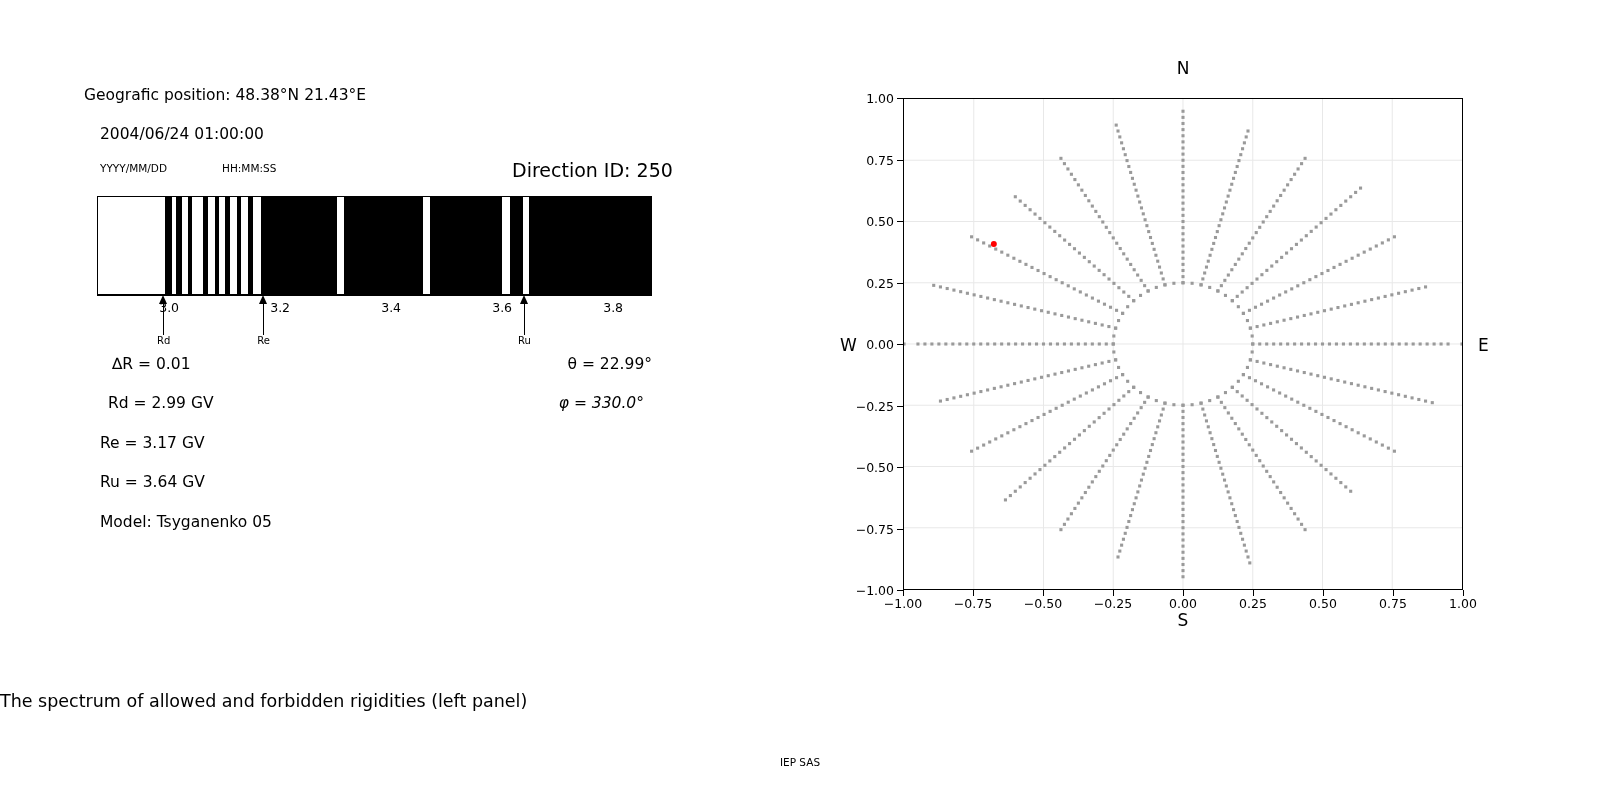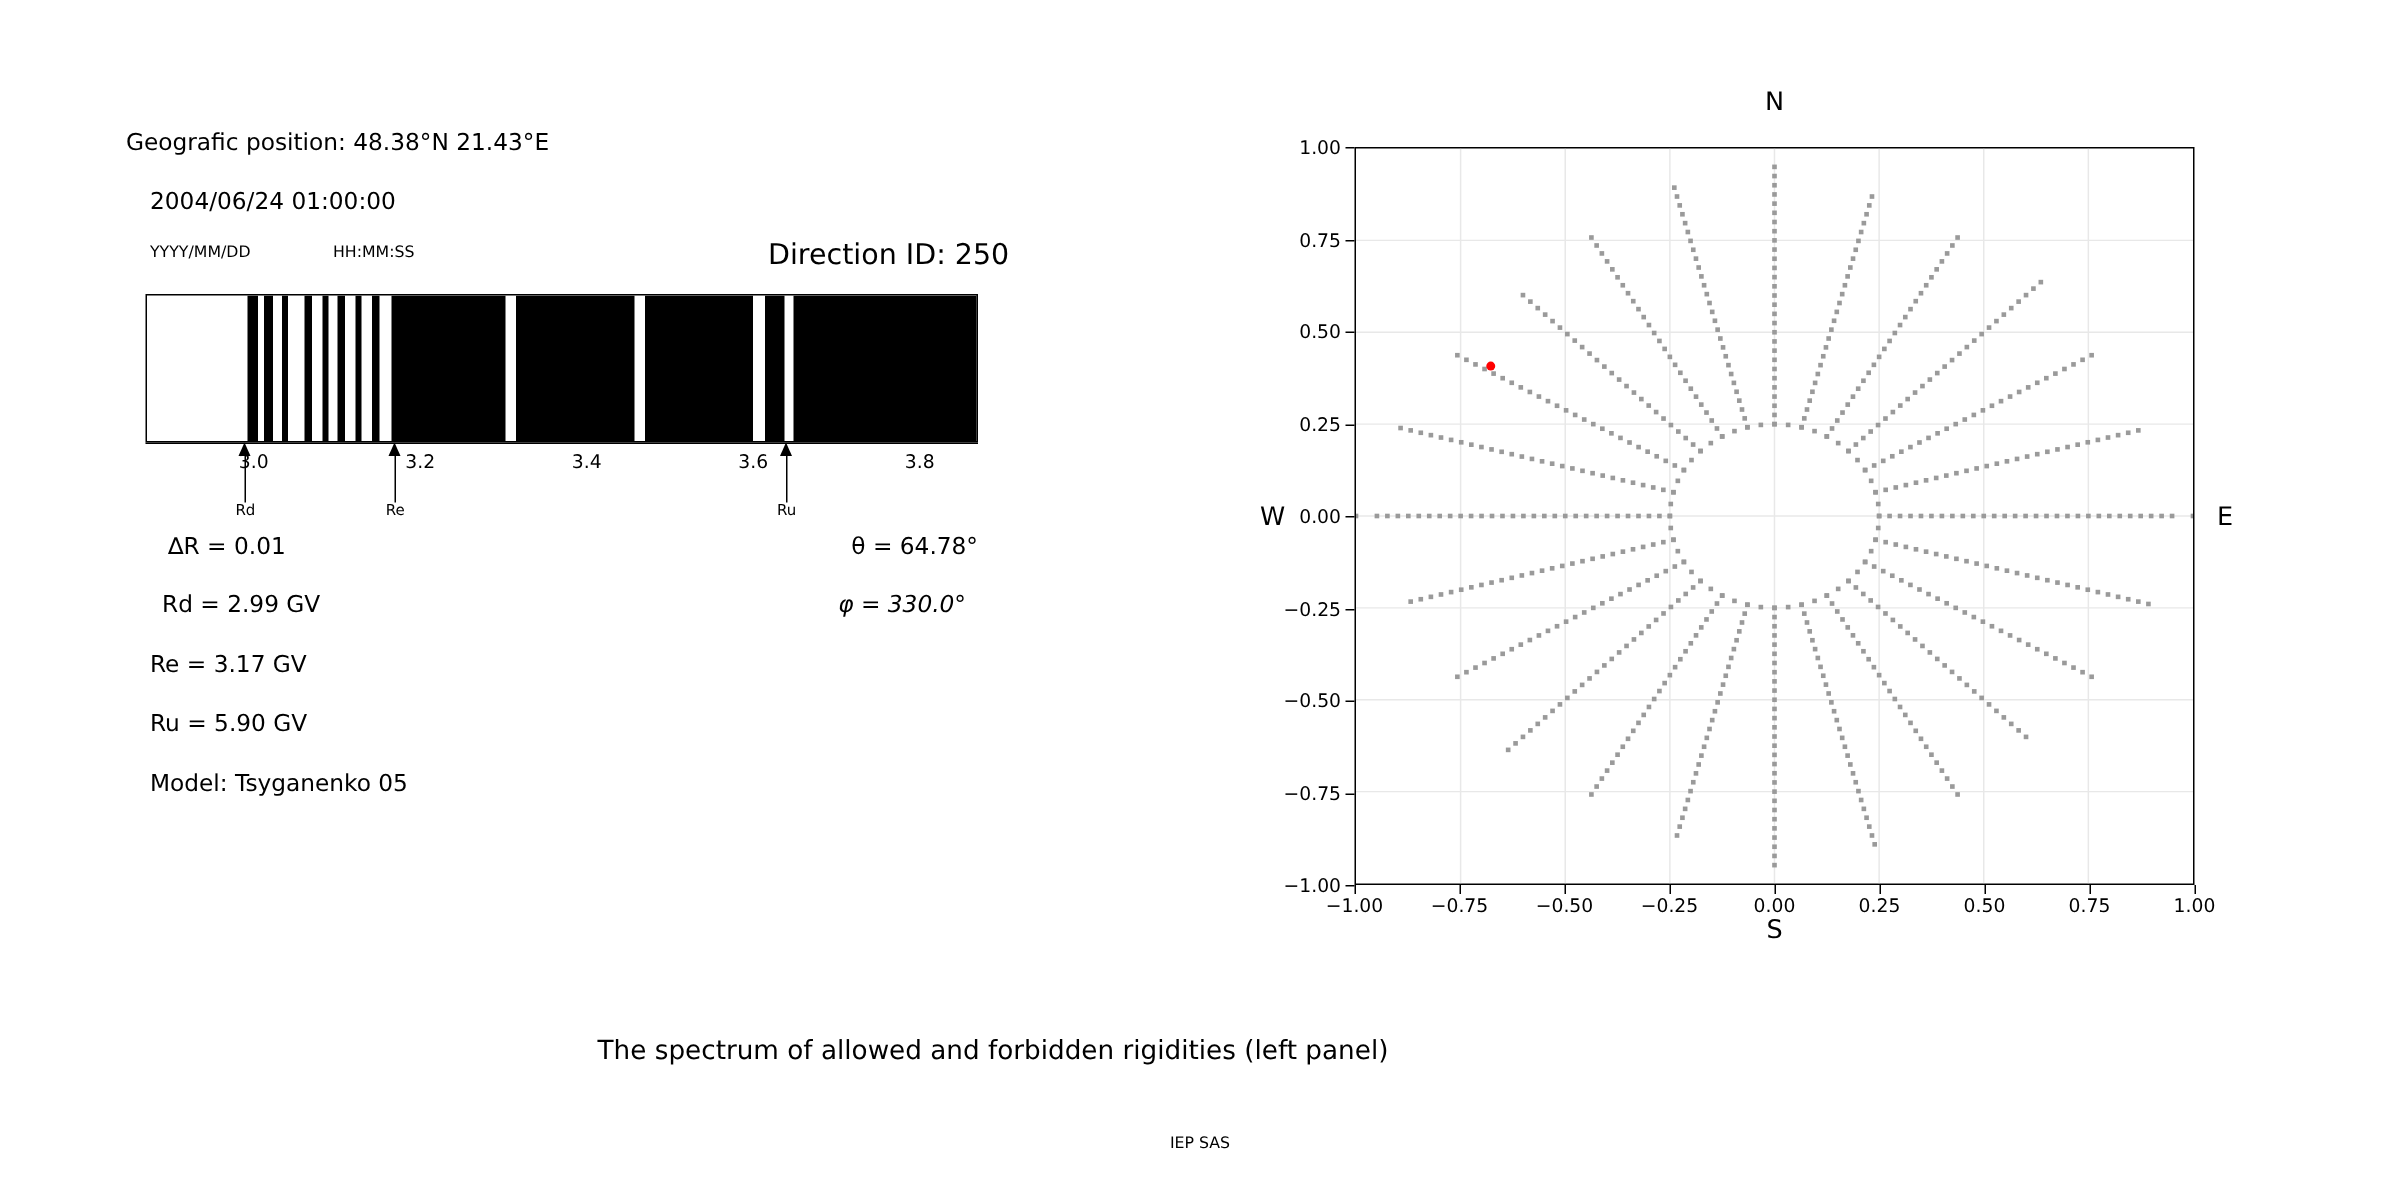--- a/index.html
+++ b/index.html
@@ -184,21 +184,20 @@
     top: 550px;
     width: 1.1px; height: 6px;
     background: #000;
   }
 
   
   #caption {
     position: absolute;
     left: 0; top: 686px;
     width: 1324px;
-    text-align: center;
   }
   .caption-line {
     font-size: 17.5px;
     line-height: 31px;
     color: #000;
   }
   #footer-credit {
     position: absolute;
     left: 0; top: 756px;
     width: 1600px;
@@ -260,23 +259,23 @@
       <div class="marker" style="left: 427.35px;">
         <div class="head"></div>
         <div class="stem"></div>
         <div class="marker-label">Ru</div>
       </div>
     </div>
 
 <div class="param" style="left: 100px; top: 355px; margin-left: 12px;">∆R = 0.01</div>
     <div class="param" style="left: 108px; top: 394px;">Rd = 2.99 GV</div>
     <div class="param" style="left: 100px; top: 434px;">Re = 3.17 GV</div>
-    <div class="param" style="left: 100px; top: 473px;">Ru = 5.90 GV</div>
+    <div class="param" style="left: 100px; top: 473px;">Ru = 3.64 GV</div>
     <div class="param" style="left: 100px; top: 513px;">Model: Tsyganenko 05</div>
-    <div class="param param-right" style="right: 108px; top: 355px;">θ = 64.78°</div>
+    <div class="param param-right" style="right: 108px; top: 355px;">θ = 22.99°</div>
     <div class="param param-right" style="right: 116px; top: 394px; font-style: italic;">φ = 330.0°</div>
   </div>
 
 <div id="right-panel">
 
   <div class="compass" id="compass-n">N</div>
   <div class="compass" id="compass-s">S</div>
   <div class="compass" id="compass-w">W</div>
   <div class="compass" id="compass-e">E</div>
 

